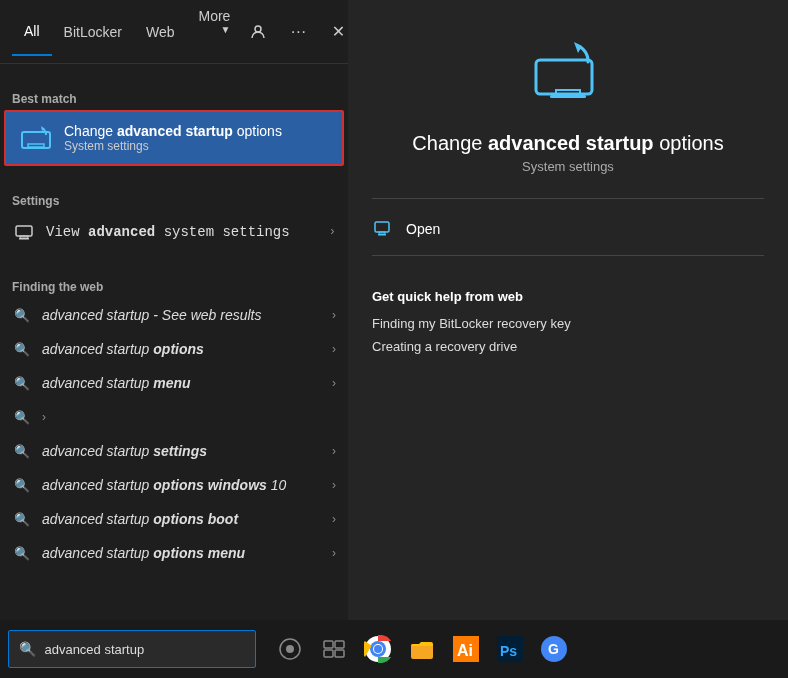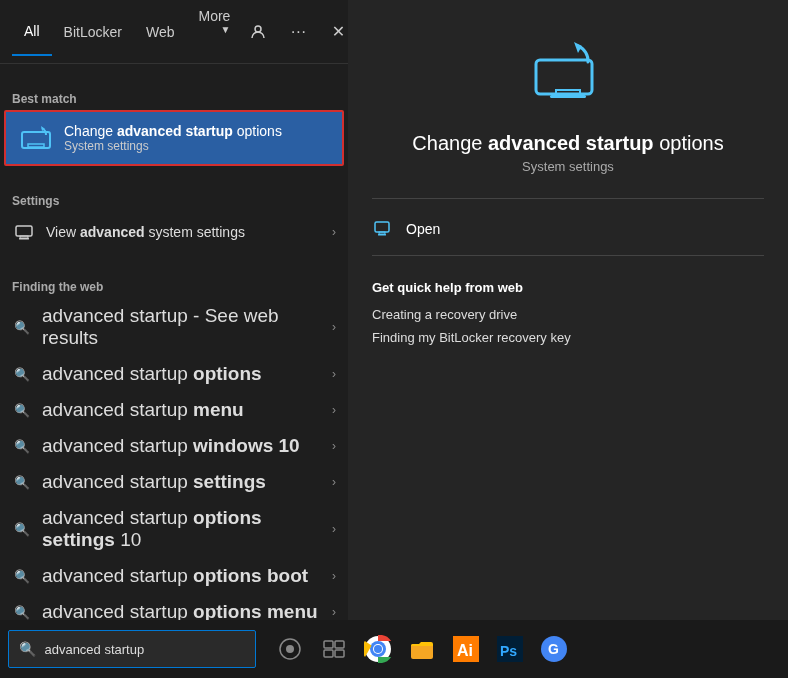--- a/index.html
+++ b/index.html
@@ -110,20 +110,21 @@
       font-size: 12px;
       color: #ccc;
     }
 
     
     .settings-item {
       display: flex;
       align-items: center;
       padding: 8px 12px;
       cursor: pointer;
+      font-family: Liberation Mono, monospace;
     }
     .settings-item .item-icon {
       width: 24px; height: 24px;
       margin-right: 10px;
       flex-shrink: 0;
       display: flex; align-items: center; justify-content: center;
       color: #ccc;
     }
     .settings-item .item-text {
       flex: 1;
@@ -148,22 +149,23 @@
     .web-item .search-icon {
       width: 20px; height: 20px;
       margin-right: 10px;
       flex-shrink: 0;
       display: flex; align-items: center; justify-content: center;
       color: #888;
       font-size: 13px;
     }
     .web-item .item-text {
       flex: 1;
-      font-size: 19px;
+      font-size: 14px;
       color: #ddd;
+      font-style: italic;
     }
     .web-item .item-text span {
       font-weight: 700;
     }
     .web-item .chevron {
       color: #888;
       font-size: 12px;
     }
 
     
@@ -222,21 +224,21 @@
       color: #4fc3f7;
       font-size: 16px;
     }
     .open-label {
       font-size: 14px;
       color: #fff;
     }
 
     .help-section {
       width: 100%;
-      margin-top: 12px;
+      margin-top: 21px;
     }
     .help-title {
       font-size: 13px;
       font-weight: 700;
       color: #fff;
       margin-bottom: 8px;
     }
     .help-link {
       font-size: 13px;
       color: #ddd;
@@ -381,38 +383,35 @@
     <div class="web-item">
       <div class="search-icon">🔍</div>
       <div class="item-text">
         advanced startup <span>menu</span>
       </div>
       <div class="chevron">›</div>
     </div>
 
     <div class="web-item">
       <div class="search-icon">🔍</div>
-      <div class="item-text">
-        advanced startup <span>windows 10</span>
-      </div>
       <div class="chevron">›</div>
     </div>
 
     <div class="web-item">
       <div class="search-icon">🔍</div>
       <div class="item-text">
         advanced startup <span>settings</span>
       </div>
       <div class="chevron">›</div>
     </div>
 
     <div class="web-item">
       <div class="search-icon">🔍</div>
       <div class="item-text">
-        advanced startup <span>options settings</span> 10
+        advanced startup <span>options windows</span> 10
       </div>
       <div class="chevron">›</div>
     </div>
 
     <div class="web-item">
       <div class="search-icon">🔍</div>
       <div class="item-text">
         advanced startup <span>options boot</span>
       </div>
       <div class="chevron">›</div>
@@ -459,22 +458,22 @@
         <rect x="4" y="15" width="8" height="1.5" fill="#4fc3f7" rx="0.5"></rect>
       </svg>
     </div>
     <div class="open-label">Open</div>
   </div>
 
   <div class="divider"></div>
 
   <div class="help-section">
     <div class="help-title">Get quick help from web</div>
+    <a class="help-link">Finding my BitLocker recovery key</a>
     <a class="help-link">Creating a recovery drive</a>
-    <a class="help-link">Finding my BitLocker recovery key</a>
   </div>
 </div>
 
 <div class="taskbar">
   <div class="taskbar-search">
     <span class="taskbar-search-icon">🔍</span>
     <span class="taskbar-search-text">advanced startup</span>
   </div>
 
   <div class="taskbar-icons">

